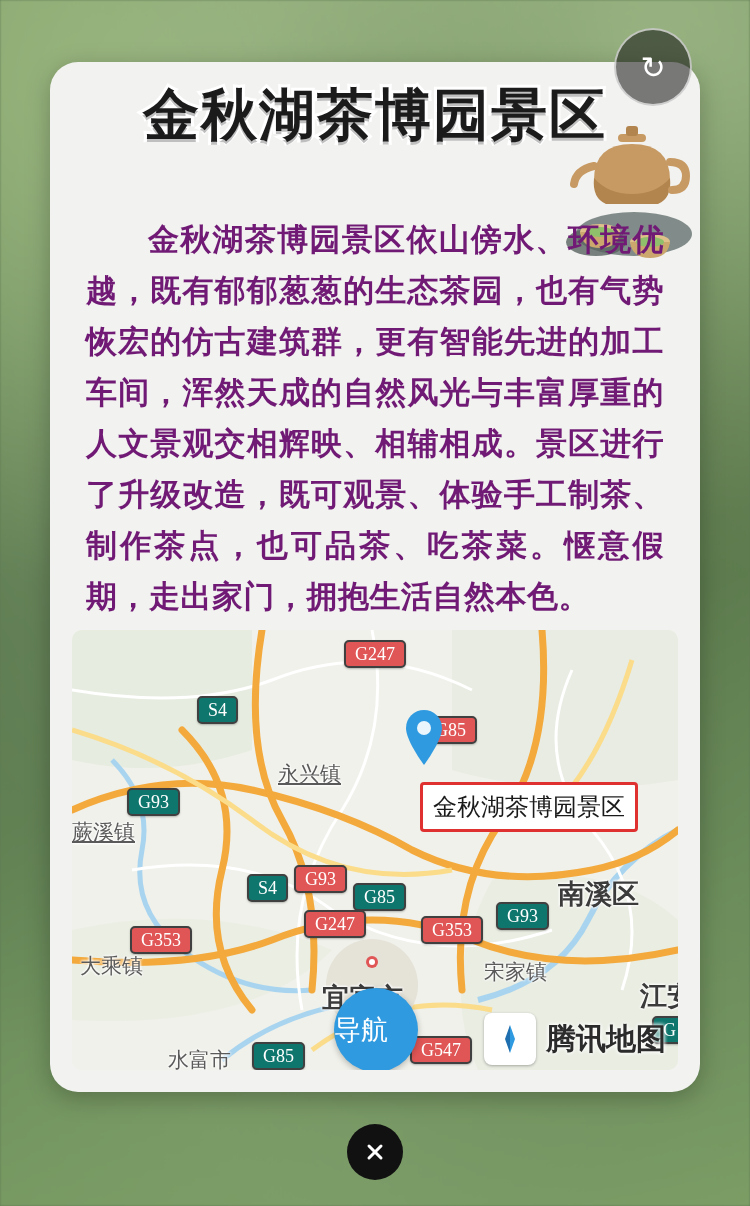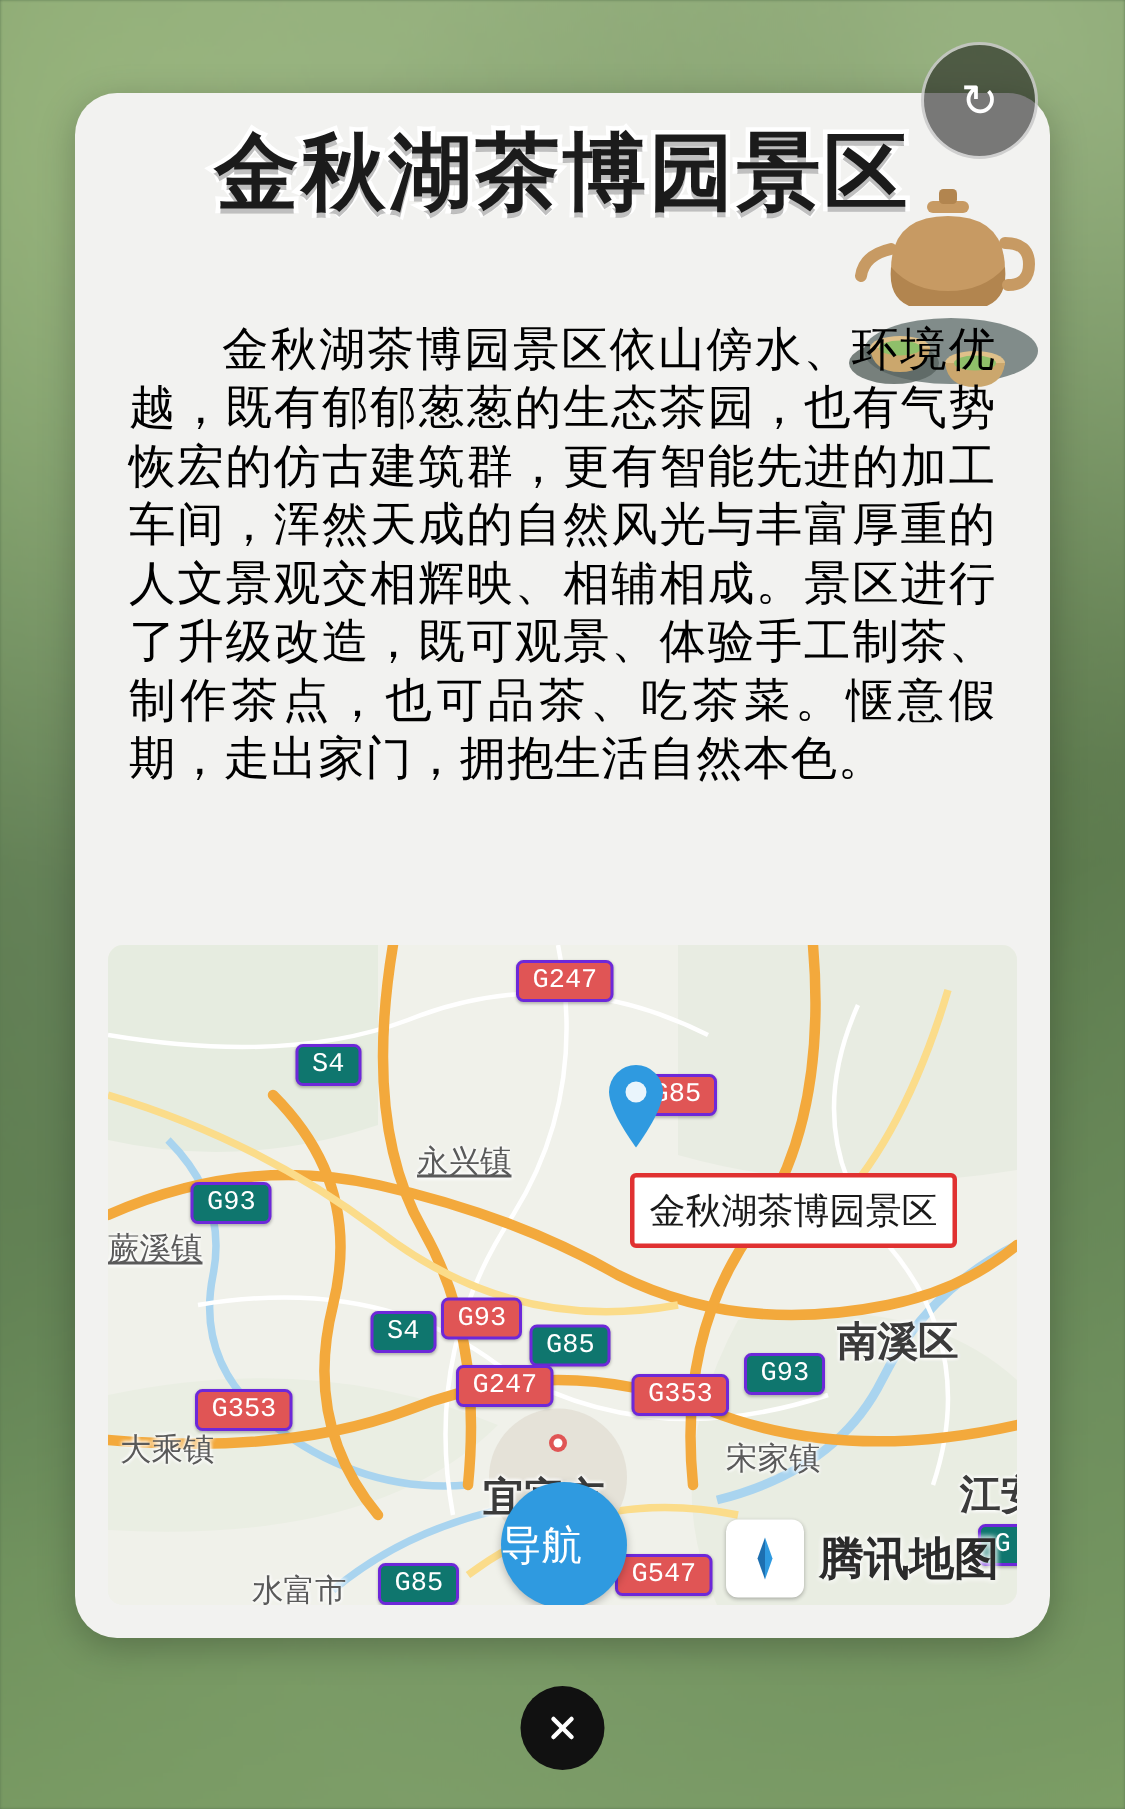--- a/index.html
+++ b/index.html
@@ -101,48 +101,49 @@
   }
 
   
   #body-text {
     position: absolute;
     left: 36px;
     top: 152px;
     width: 578px;
     font-family: "DejaVu Sans", sans-serif;
     font-size: 31px;
-    line-height: 39px;
-    color: #000000;
+    line-height: 51px;
+    color: #701a75;
     text-align: justify;
     text-indent: 62px;
     letter-spacing: 0.5px;
+    font-weight: bold;
   }
 
   
   #map {
     position: absolute;
     left: 22px;
     top: 568px;
     width: 606px;
     height: 440px;
     border-radius: 10px;
     overflow: hidden;
     background: #eef0e9;
   }
   #map-canvas { position: absolute; inset: 0; }
 
   .shield {
     position: absolute;
     color: #fff;
     font-size: 18px;
-    font-family: Liberation Mono, monospace;
+    font-family: Liberation Serif, serif;
     padding: 3px 9px;
     border-radius: 5px;
-    border: 2px solid #6d28d9;
+    border: 2px solid #404040;
     box-shadow: 0 1px 2px rgba(0,0,0,0.25);
     white-space: nowrap;
     line-height: 1;
   }
   .shield.red   { background: #e05555; }
   .shield.green { background: #0f766e; }
 
   .place {
     position: absolute;
     color: #5a5a5a;

